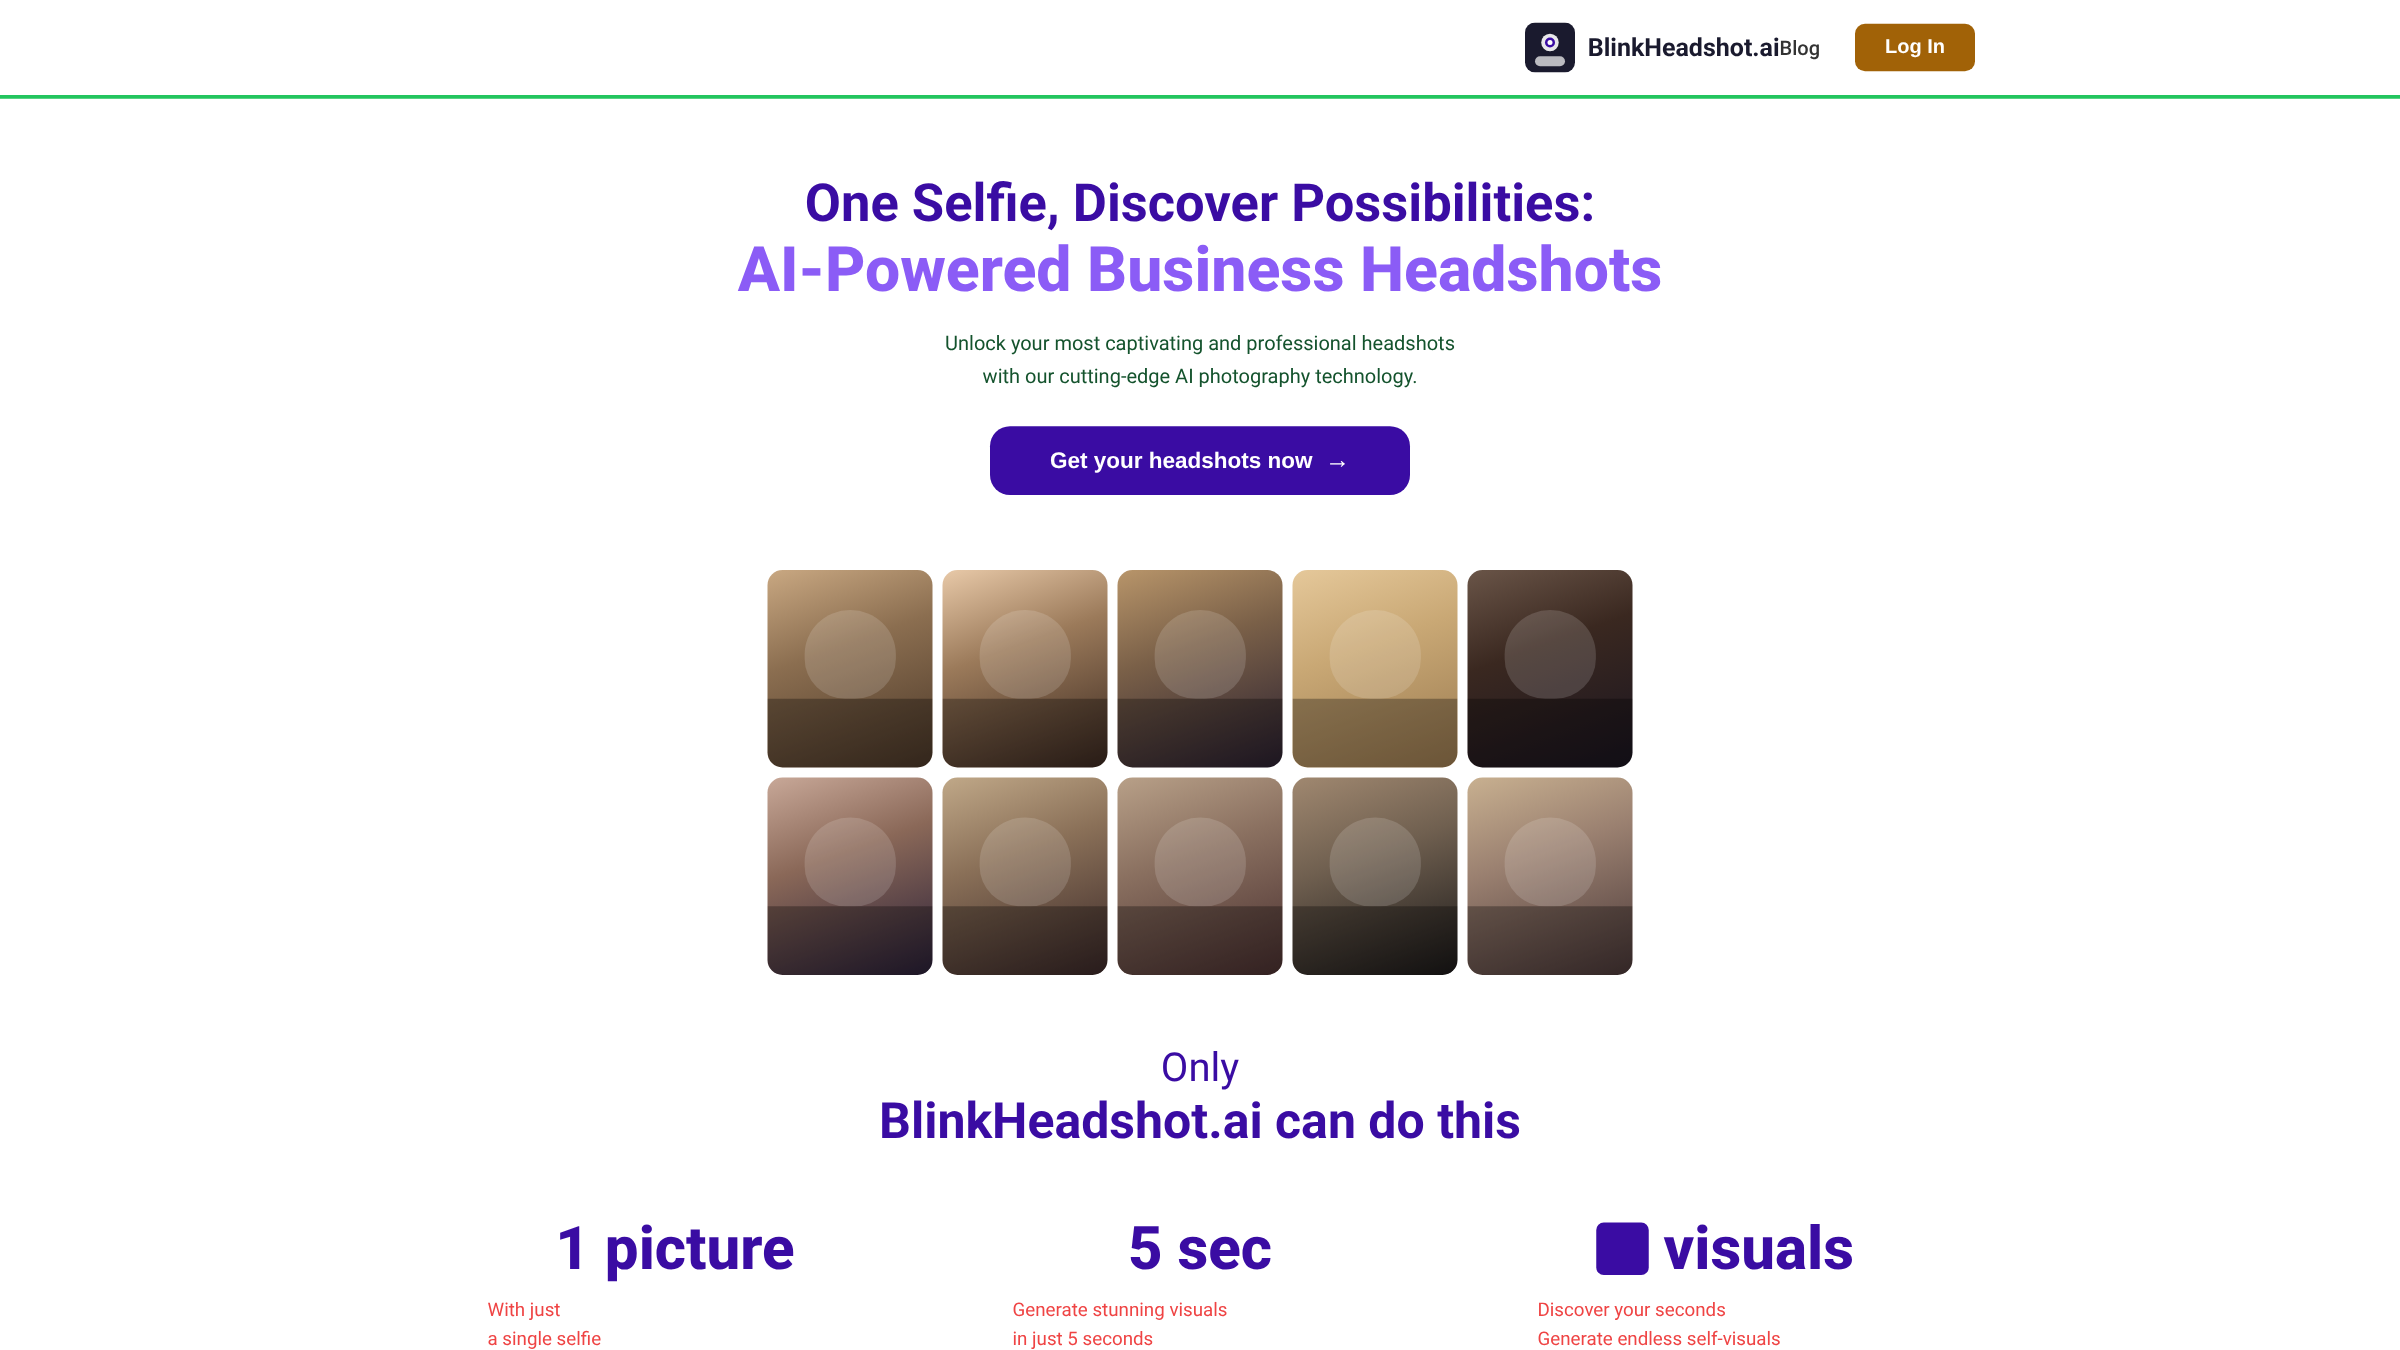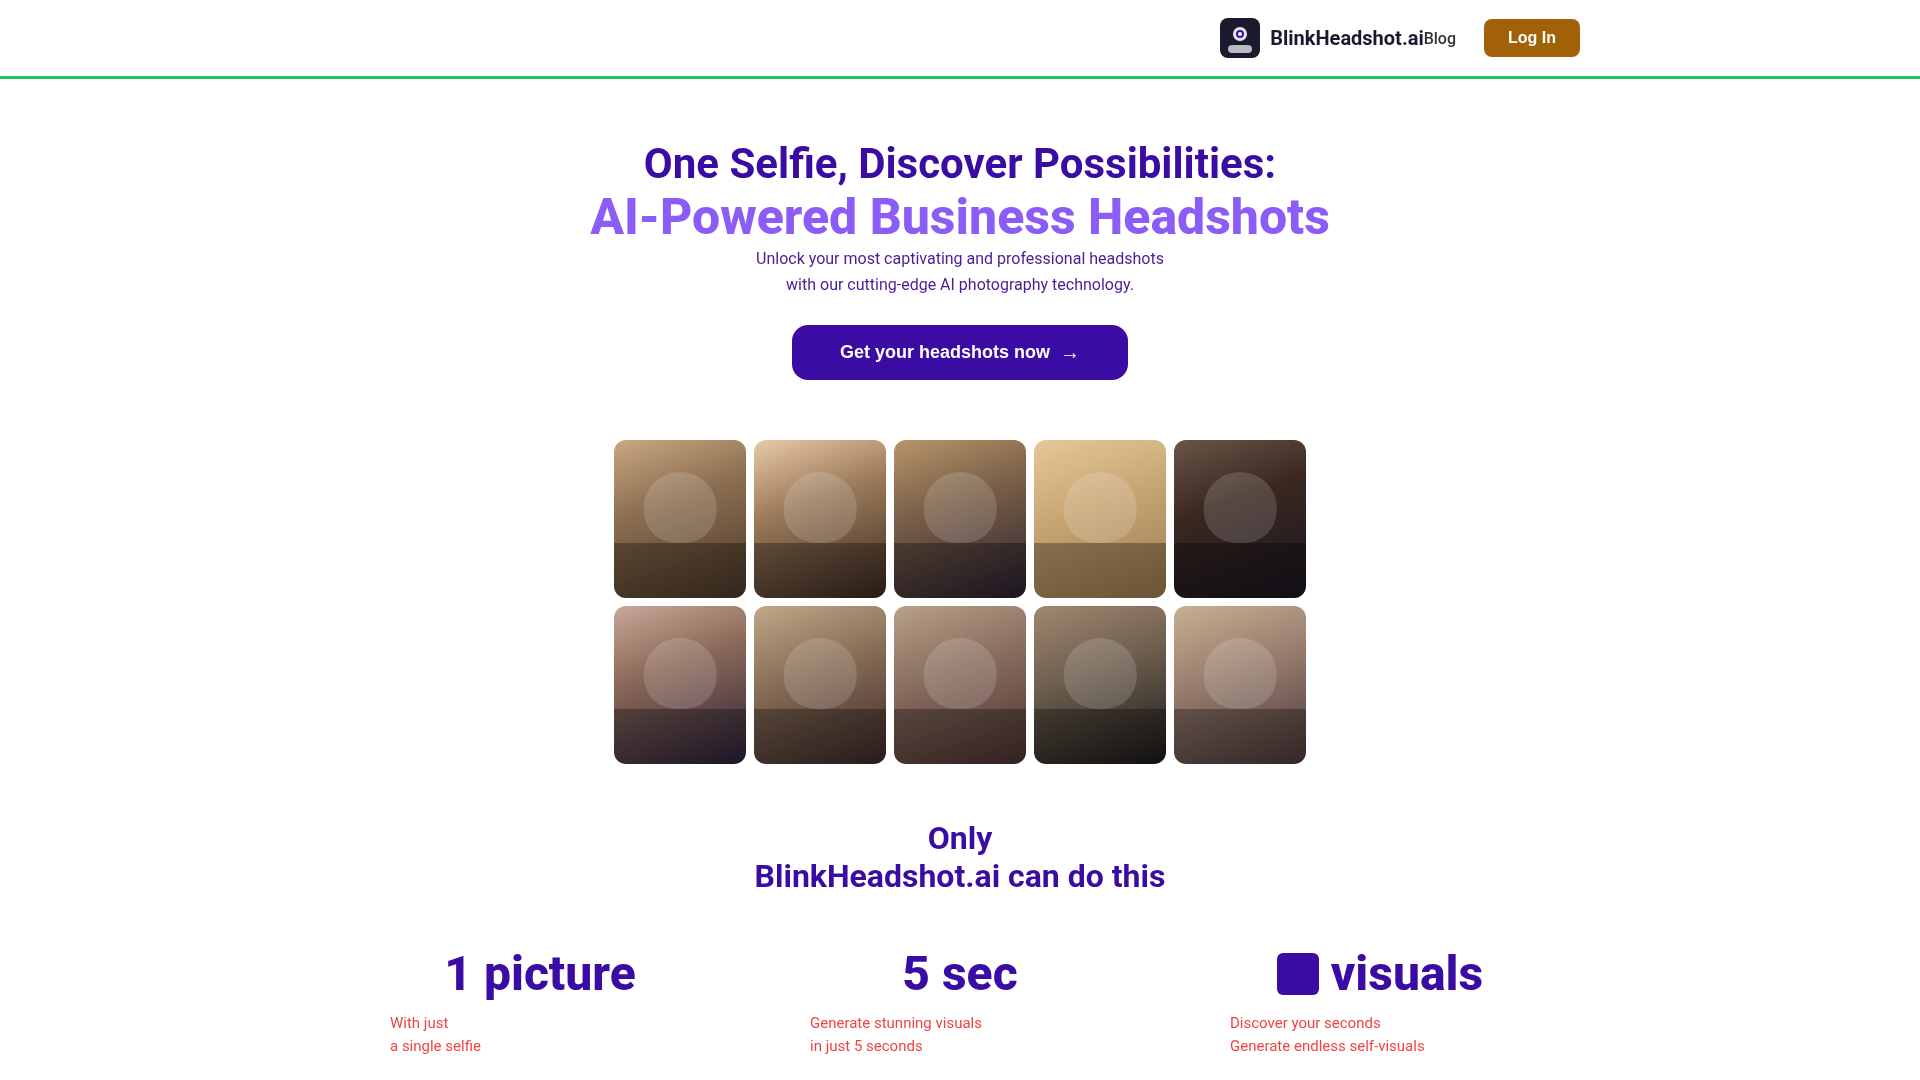--- a/index.html
+++ b/index.html
@@ -83,21 +83,22 @@
 
     .hero-title-line2 {
       font-size: 50px;
       font-weight: 800;
       color: #8b5cf6;
       display: block;
     }
 
     .hero-subtitle {
       font-size: 16px;
-      color: #4c1d95;
+      color: #14532d;
+      margin-top: 16px;
       line-height: 1.6;
     }
 
     .cta-button {
       display: inline-flex;
       align-items: center;
       gap: 10px;
       background: #3a0ca3;
       color: #fff;
       border: none;
@@ -175,26 +176,26 @@
 
     
     .only-section {
       text-align: center;
       margin-top: 55px;
       padding: 0 20px;
     }
 
     .only-title {
       font-size: 32px;
-      font-weight: 700;
+      font-weight: 400;
       color: #3a0ca3;
     }
 
     .only-subtitle {
-      font-size: 32px;
+      font-size: 40px;
       font-weight: 700;
       color: #3a0ca3;
     }
 
     
     .stats-row {
       display: flex;
       justify-content: center;
       gap: 120px;
       margin-top: 50px;

